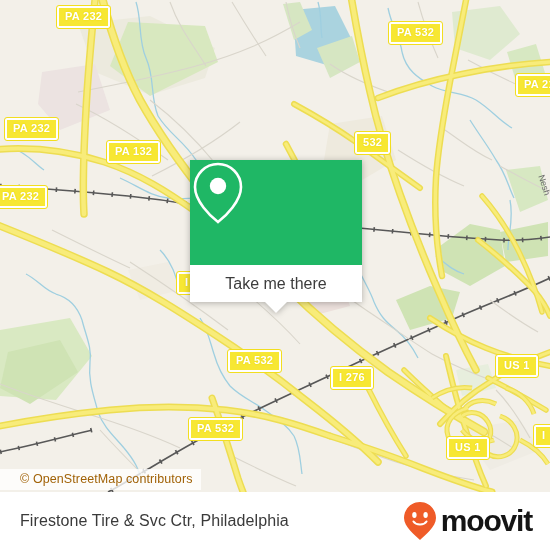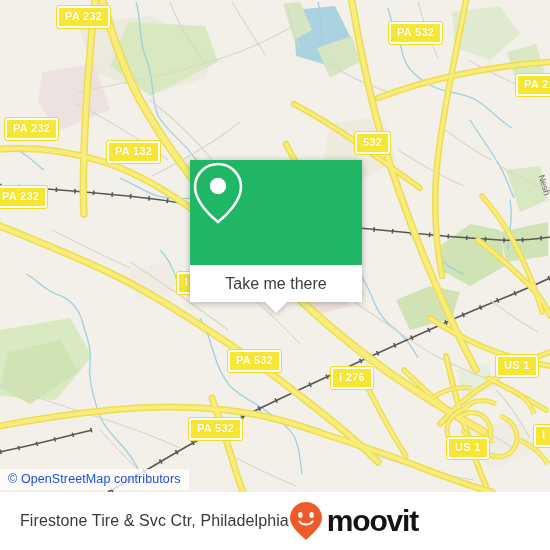--- a/index.html
+++ b/index.html
@@ -71,34 +71,34 @@
     width:0;height:0;
     border-left:11px solid transparent;
     border-right:11px solid transparent;
     border-top:11px solid #ffffff;
   }
 
   
   .attrib{
     position:absolute;left:0;top:469px;
     background:rgba(255,255,255,.78);
-    padding:3px 8px 4px 8px;
+    padding:3px 8px 4px 20px;
     font-size:12.5px;
-    color:#1d4ed8;
+    color:#a16207;
     letter-spacing:.1px;
   }
 
   
   .footer{
     position:absolute;left:0;top:492px;width:550px;height:58px;
     background:#ffffff;overflow:hidden;
   }
   .footer-inner{
     position:relative;z-index:2;
-    height:58px;display:flex;align-items:center;justify-content:flex-start;
+    height:58px;display:flex;align-items:center;justify-content:space-between;
     padding:0 18px 0 20px;box-sizing:border-box;
   }
   .footer-title{font-size:16px;color:#3a3a3a;letter-spacing:.1px;}
   .logo{display:flex;align-items:center;gap:4px;}
   .logo-word{font-size:30px;font-weight:bold;color:#141414;letter-spacing:-1.2px;line-height:1;}
 </style>
 </head>
 <body>
 
 <div class="screen">

